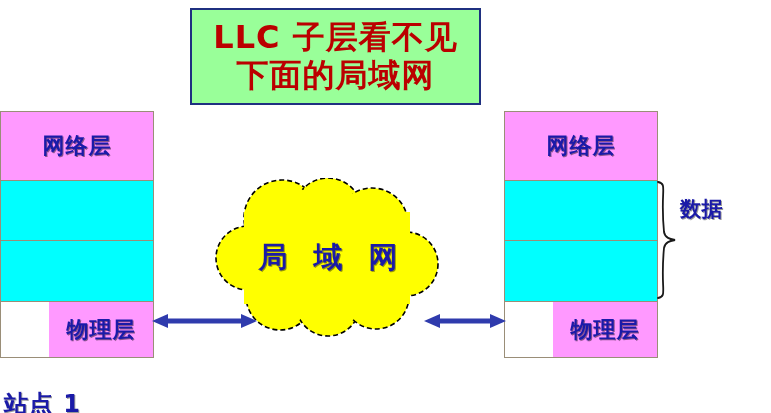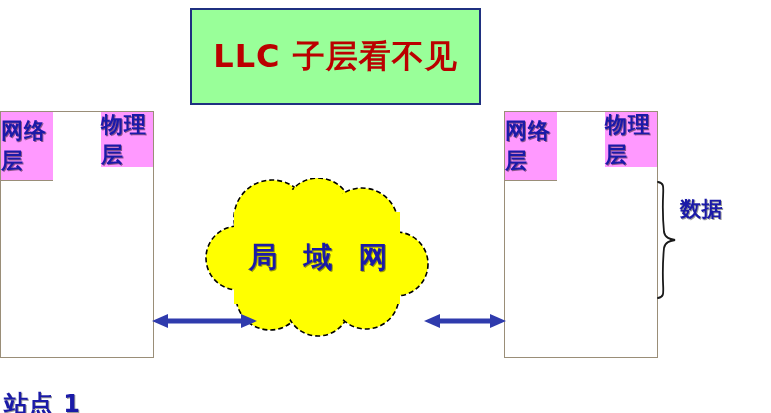--- a/index.html
+++ b/index.html
@@ -43,21 +43,21 @@
 
   
   .stack {
     position: absolute;
     top: 111px;
     width: 153px;
     height: 247px;
     box-sizing: border-box;
     border: 1px solid #9a8e78;
     display: flex;
-    flex-direction: row;
+    flex-direction: column;
   }
   #stack-left  { left: 0px; width: 154px; }
   #stack-right { left: 504px; width: 154px; }
 
   .layer {
     box-sizing: border-box;
     display: flex;
     align-items: center;
     justify-content: center;
     border-bottom: 1px solid #9a8e78;
@@ -90,21 +90,21 @@
     letter-spacing: 1px;
     text-shadow: 1px 1px 0 rgba(0,0,0,0.4);
     margin-top: 36px;
   }
   #caption-left  { left: 4px; }
   #caption-right { left: 506px; }
 
   
   #cloud {
     position: absolute;
-    left: 204px;
+    left: 214px;
     top: 178px;
     width: 228px;
     height: 160px;
   }
   #cloud svg { display: block; }
   #cloud-label {
     position: absolute;
     left: 0;
     top: 0;
     width: 228px;
@@ -151,20 +151,21 @@
     text-shadow: 1px 1px 0 rgba(0,0,0,0.4);
   }
 </style>
 </head>
 <body>
 
 <div id="slide">
 
   <div id="title-box">
     <div class="tline">LLC 子层看不见</div>
+    <div class="tline">下面的局域网</div>
   </div>
 
   <div class="stack" id="stack-left">
     <div class="layer pink h-net">
       <span class="layer-label">网络层</span>
     </div>
     <div class="layer cyan h-mid">
       <span class="layer-label"></span>
     </div>
     <div class="layer cyan h-mid2">

